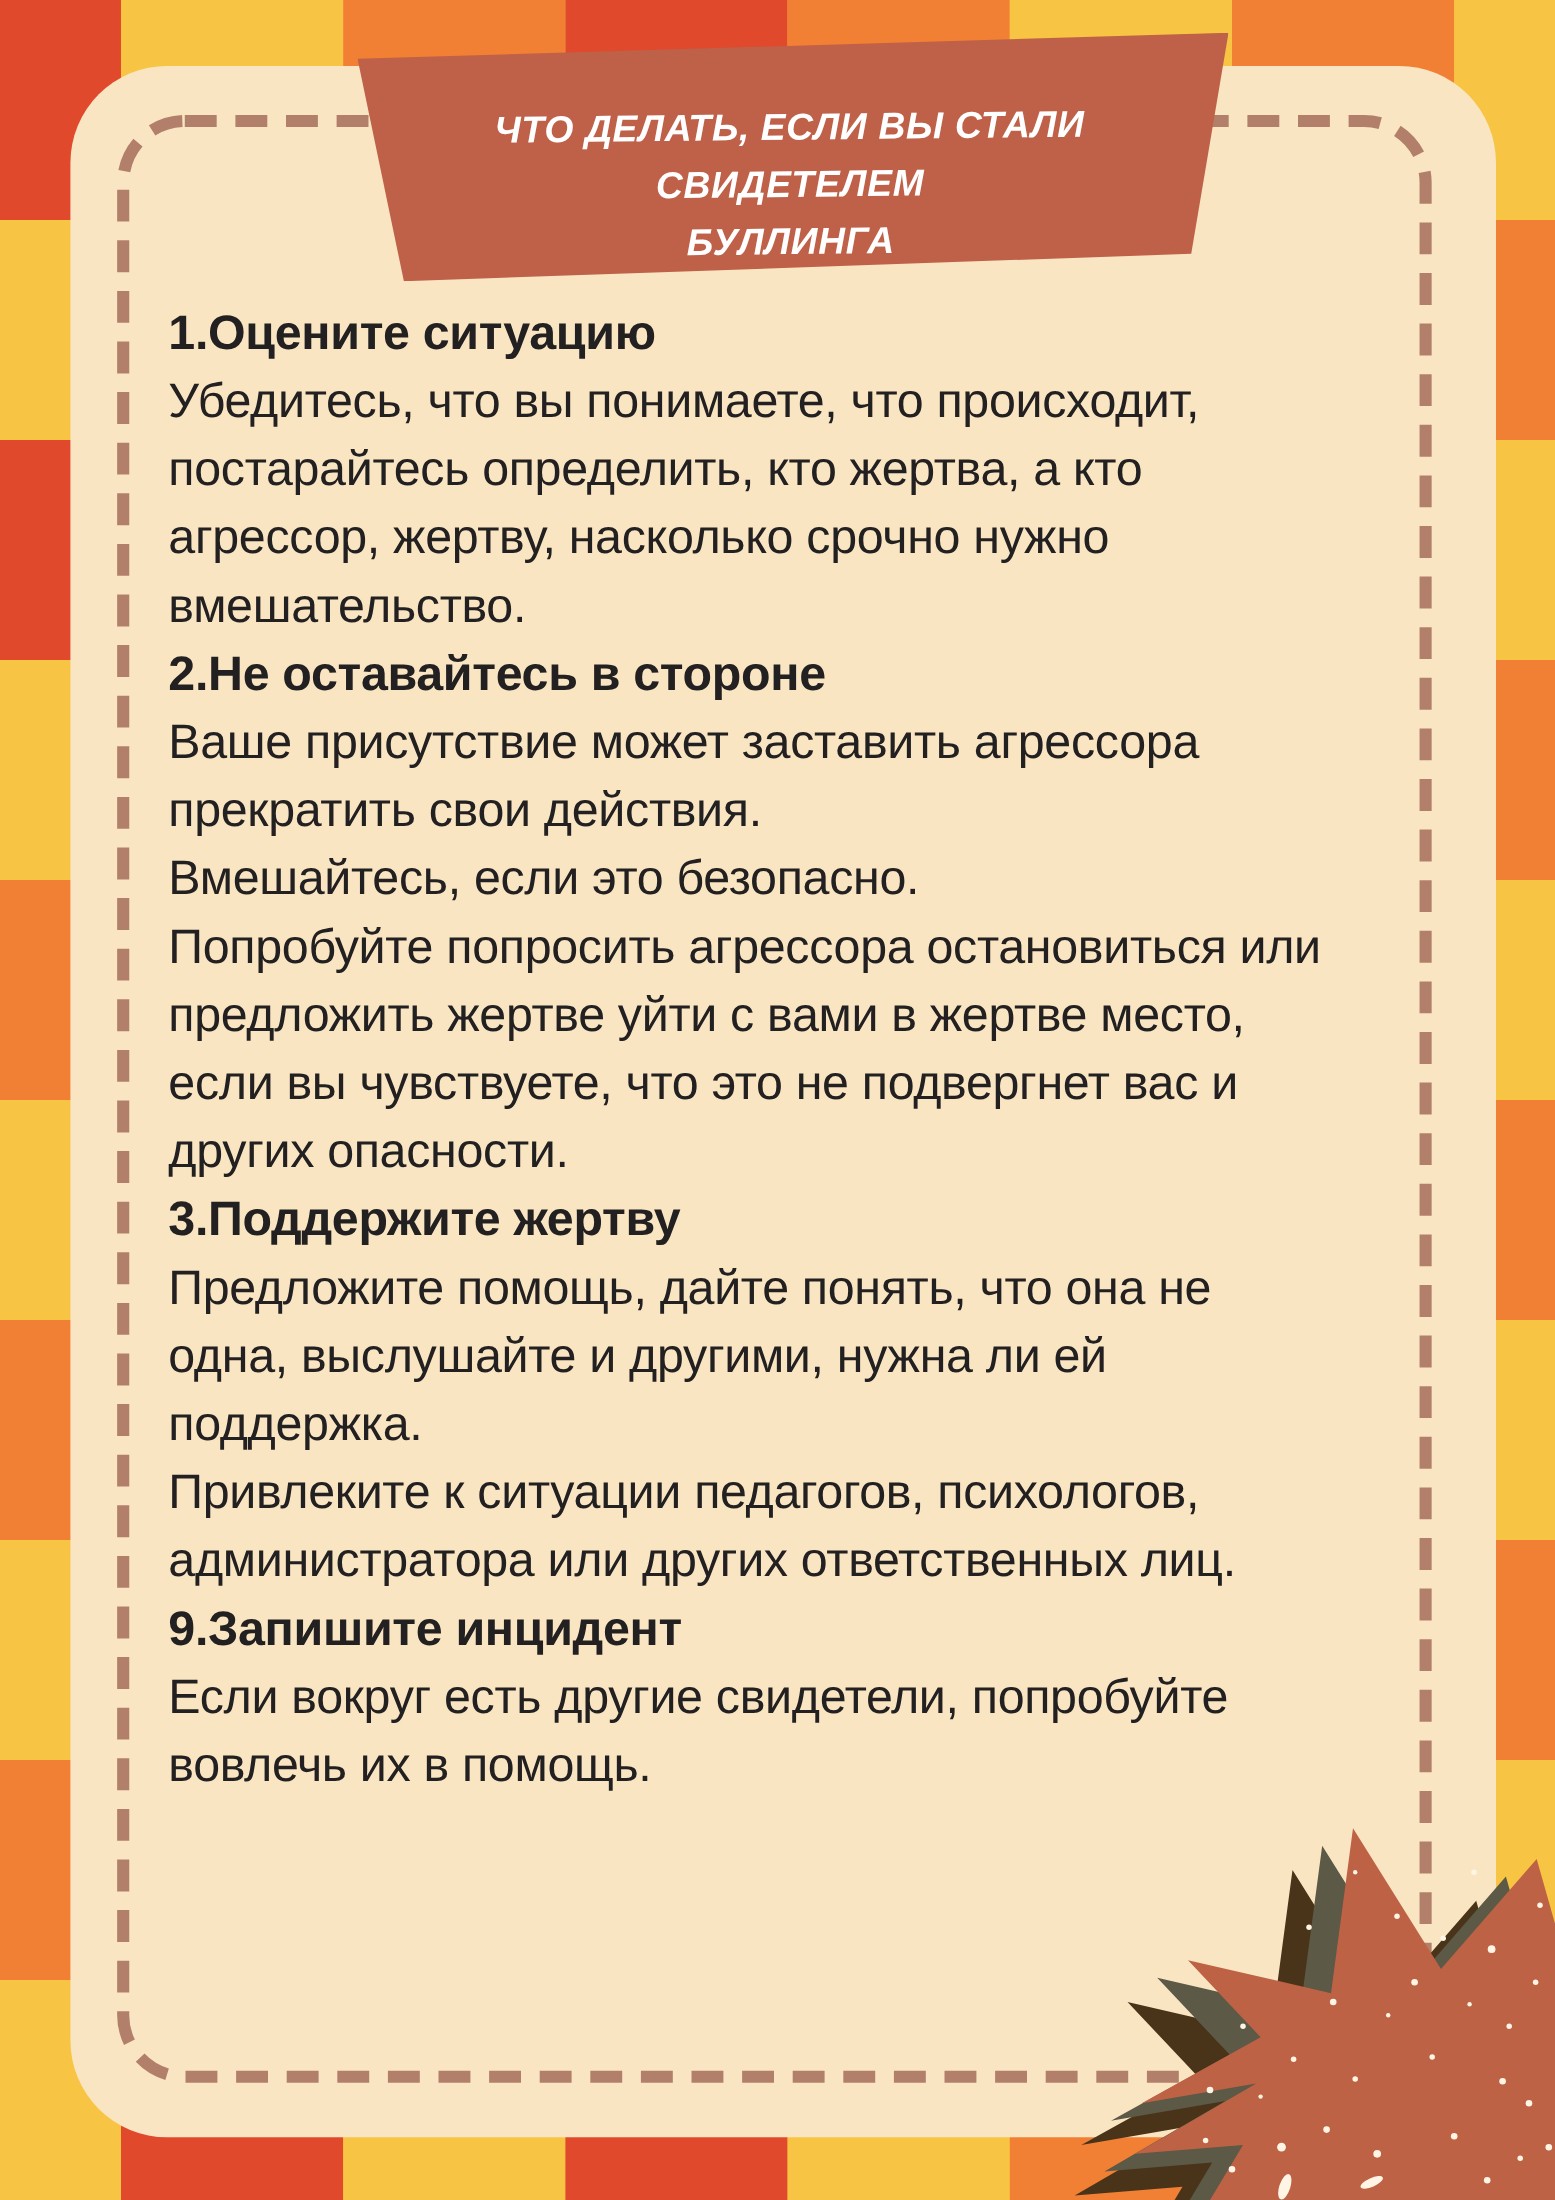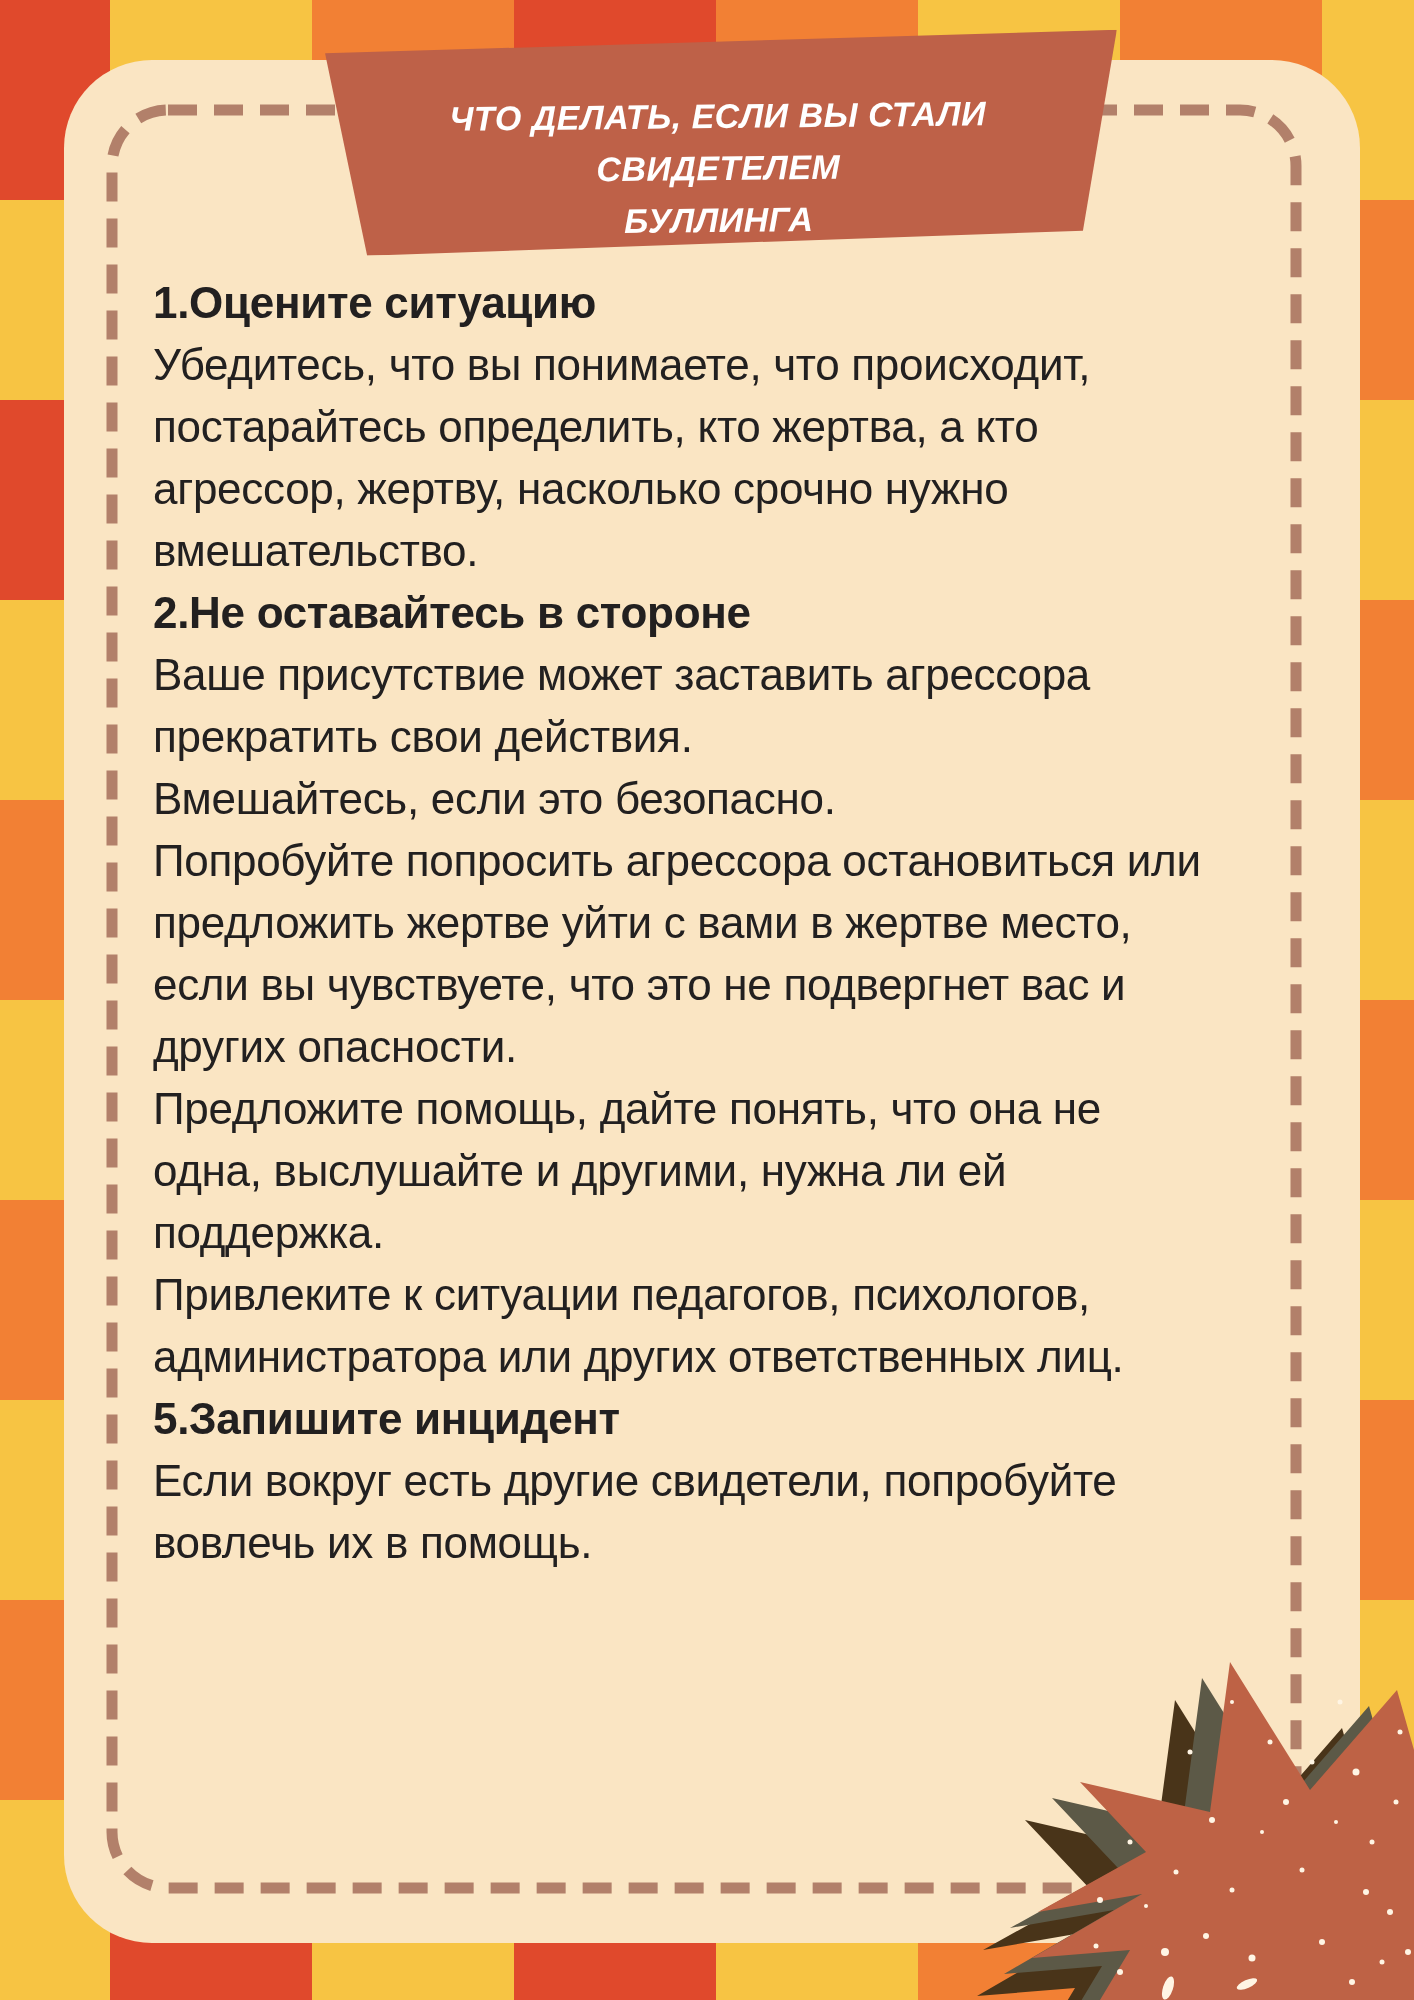--- a/index.html
+++ b/index.html
@@ -161,30 +161,31 @@
         <div class="step-heading">2.Не оставайтесь в стороне</div>
         <div class="step-body">Ваше присутствие может заставить агрессора
 прекратить свои действия.
 Вмешайтесь, если это безопасно.
 Попробуйте попросить агрессора остановиться или
 предложить жертве уйти с вами в жертве место,
 если вы чувствуете, что это не подвергнет вас и
 других опасности.</div>
       </div>
       <div class="step">
+        <div class="step-heading">3.Поддержите жертву</div>
         <div class="step-body">Предложите помощь, дайте понять, что она не
 одна, выслушайте и другими, нужна ли ей
 поддержка.</div>
       </div>
       <div class="step">
         <div class="step-body">Привлеките к ситуации педагогов, психологов,
 администратора или других ответственных лиц.</div>
       </div>
       <div class="step">
-        <div class="step-heading">5.Запишите инцидент</div>
+        <div class="step-heading">9.Запишите инцидент</div>
       </div>
       <div class="step">
         <div class="step-body">Если вокруг есть другие свидетели, попробуйте
 вовлечь их в помощь.</div>
       </div>
     </div>
 
   <div class="banner">
     <div class="banner-inner">ЧТО ДЕЛАТЬ, ЕСЛИ ВЫ СТАЛИ СВИДЕТЕЛЕМ
 БУЛЛИНГА</div>

